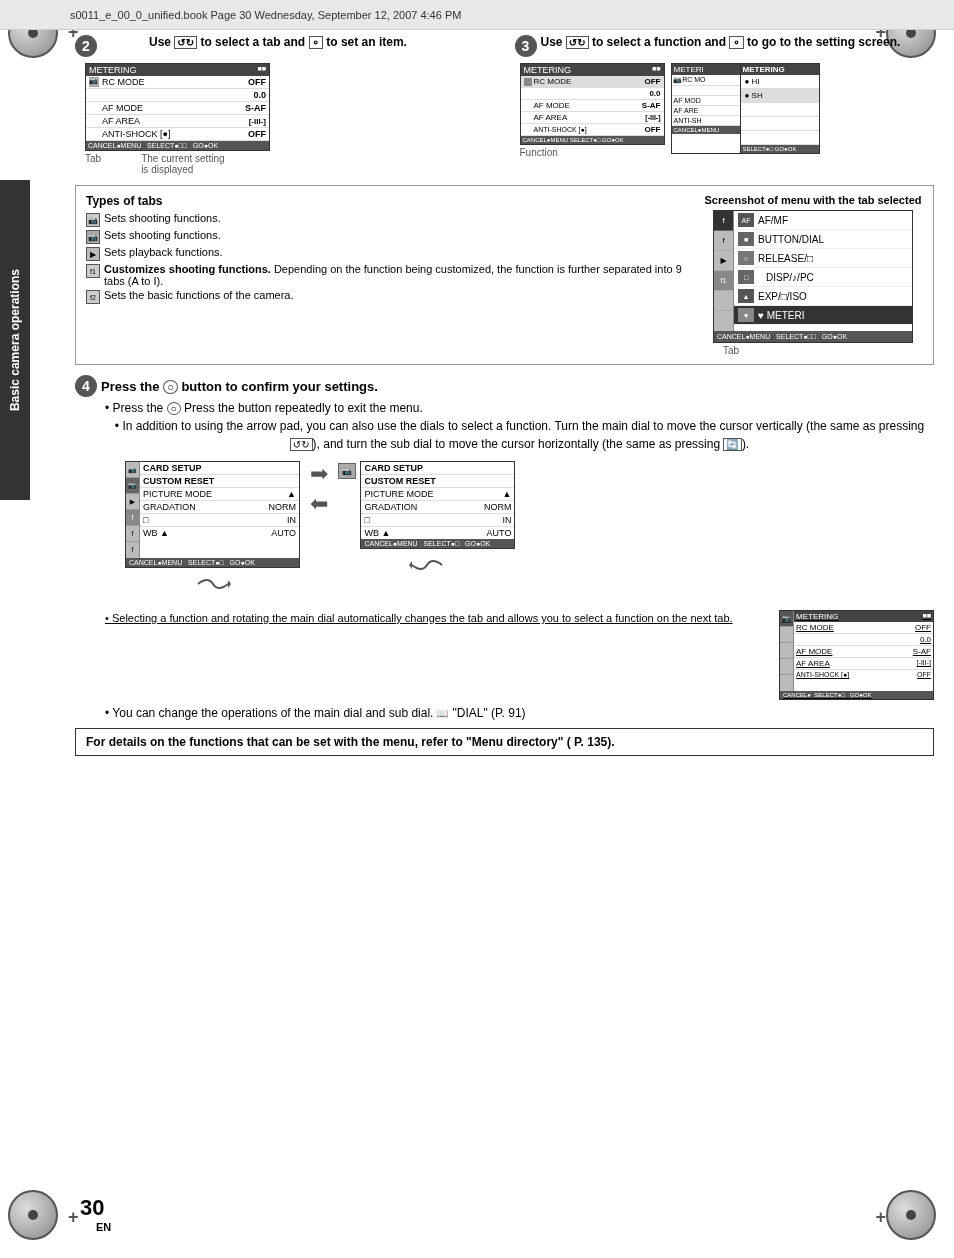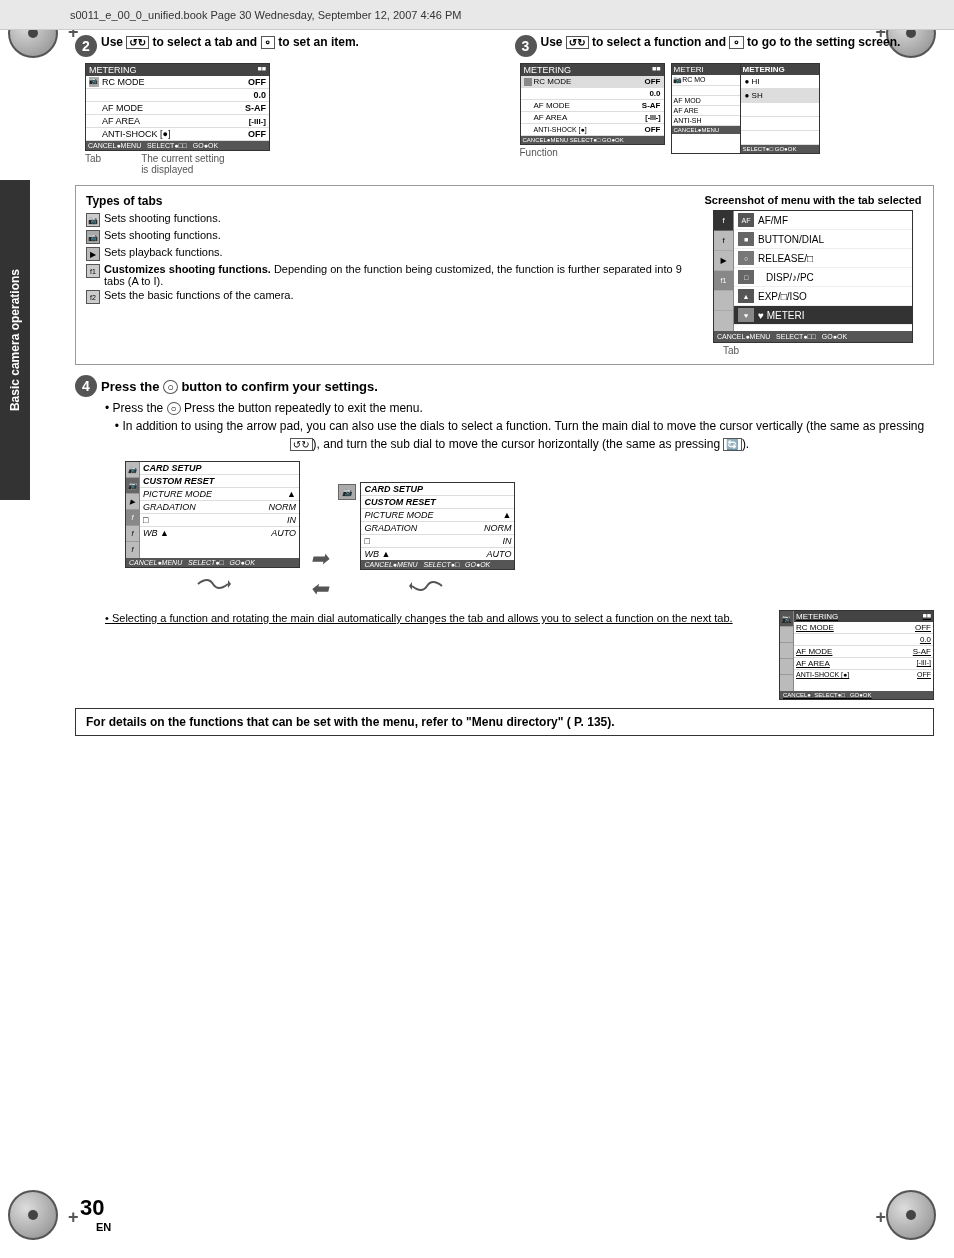--- a/index.html
+++ b/index.html
@@ -275,24 +275,23 @@
     .dials-para {
       font-size: 12px;
       margin-bottom: 4px;
       line-height: 1.5;
       text-align: center;
     }
 
     
     .screens-row {
       display: flex;
-      align-items: flex-end;
+      align-items: flex-start;
       gap: 10px;
       margin: 8px 0;
-      font-style: italic;
     }
 
     
     .bottom-note {
       font-size: 12px;
       margin: 6px 0;
     }
 
     
     .info-box {
@@ -349,21 +348,21 @@
   <div class="page-en">EN</div>
 </div>
 
 <div class="main-content">
 
   <div class="steps-row">
 
     <div class="step-col">
       <div class="step-heading">
         <span class="step-num">2</span>
-        <span style="font-size:12px;">
+        <span style="font-size:12px;margin-left:48px;">
           Use <span style="font-size:10px;border:1px solid #555;padding:0 2px;">↺↻</span> to select a tab and <span style="font-size:10px;border:1px solid #555;padding:0 2px;">⚬</span> to set an item.
         </span>
       </div>
 
       <div style="margin-left:10px;">
         <div class="cam-screen">
           <div class="cam-header">
             <span>METERING</span>
             <span style="font-size:7px;">■■</span>
           </div>
@@ -720,18 +719,21 @@
                 </div>
             </div>
           </div>
           <div style="background:#555;color:#fff;padding:1px 3px;font-size:6px;">
             CANCEL●&nbsp; SELECT●□ &nbsp; GO●OK
           </div>
         </div>
       </div>
     </div>
 
+    <div class="bottom-note" style="margin-left:30px;margin-top:6px;">
+      • You can change the operations of the main dial and sub dial. <span style="font-size:10px;">📖</span> "DIAL" (P. 91)
+    </div>
 
     <div class="info-box">For details on the functions that can be set with the menu, refer to "Menu directory" ( P. 135).</div>
 
   </div>
 
 </div>
 
 </body></html>

